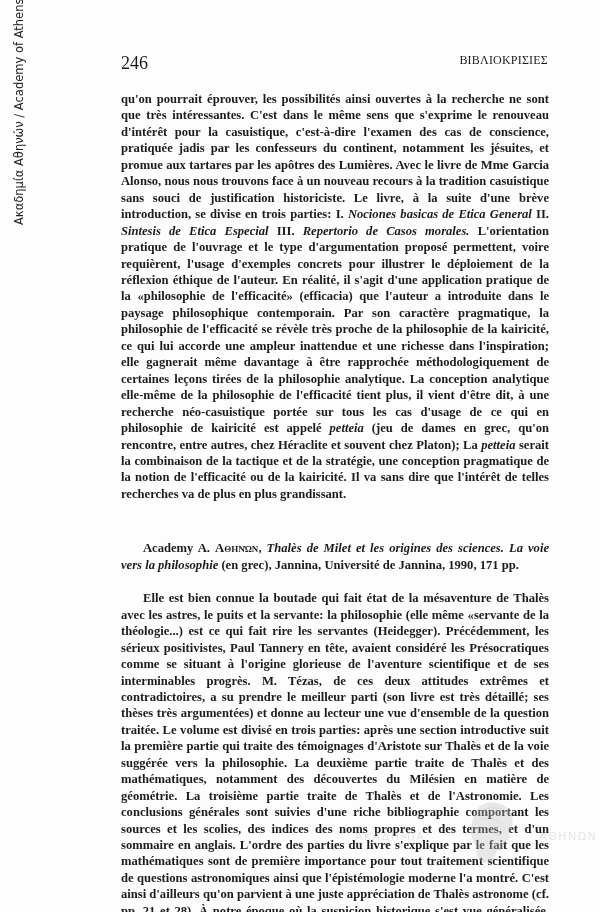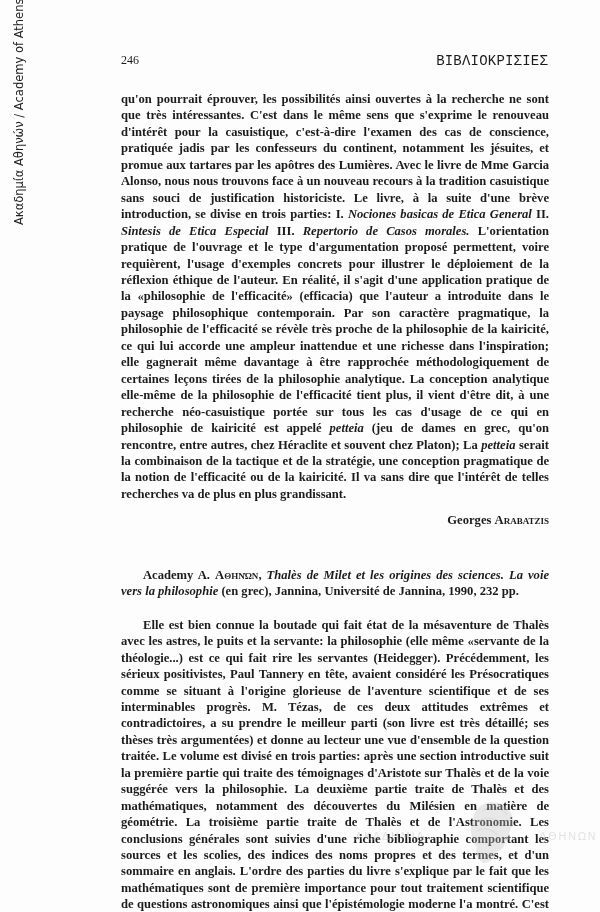--- a/index.html
+++ b/index.html
@@ -20,22 +20,22 @@
       font-size: 11.5px;
       color: #222;
       white-space: nowrap;
     }
     .running-head {
       position: absolute;
       left: 121px; right: 52px; top: 53px;
       display: flex; justify-content: space-between;
       font-size: 12.5px;
     }
-    .page-number { font-size: 12px; }
-    .section-title { font-size: 14px; letter-spacing: 0.2px; font-family: Liberation Mono, monospace; }
+    .page-number { font-size: 18px; }
+    .section-title { font-size: 12px; letter-spacing: 0.2px; }
     .body {
       position: absolute;
       left: 121px; top: 91px;
       width: 428px;
       font-size: 12.6px;
       line-height: 16.45px;
       text-align: justify;
     }
     .body p { margin: 0; font-weight: bold; }
     .indent { text-indent: 22px; }
@@ -70,23 +70,22 @@
 <div class="side-watermark">Ακαδημία Αθηνών / Academy of Athens</div>
 
 <div class="running-head">
   <span class="page-number">246</span>
   <span class="section-title">ΒΙΒΛΙΟΚΡΙΣΙΕΣ</span>
 </div>
 
 <div class="body">
   <p><span>qu'on pourrait éprouver, les possibilités ainsi ouvertes à la recherche ne sont que très intéressantes. C'est dans le même sens que s'exprime le renouveau d'intérêt pour la casuistique, c'est-à-dire l'examen des cas de conscience, pratiquée jadis par les confesseurs du continent, notamment les jésuites, et promue aux tartares par les apôtres des Lumières. Avec le livre de Mme Garcia Alonso, nous nous trouvons face à un nouveau recours à la tradition casuistique sans souci de justification historiciste. Le livre, à la suite d'une brève introduction, se divise en trois parties: I. </span><i>Nociones basicas de Etica General</i><span> II. </span><i>Sintesis de Etica Especial</i><span> III. </span><i>Repertorio de Casos morales.</i><span> L'orientation pratique de l'ouvrage et le type d'argumentation proposé permettent, voire requièrent, l'usage d'exemples concrets pour illustrer le déploiement de la réflexion éthique de l'auteur. En réalité, il s'agit d'une application pratique de la «philosophie de l'efficacité» (efficacia) que l'auteur a introduite dans le paysage philosophique contemporain. Par son caractère pragmatique, la philosophie de l'efficacité se révèle très proche de la philosophie de la kairicité, ce qui lui accorde une ampleur inattendue et une richesse dans l'inspiration; elle gagnerait même davantage à être rapprochée méthodologiquement de certaines leçons tirées de la philosophie analytique. La conception analytique elle-même de la philosophie de l'efficacité tient plus, il vient d'être dit, à une recherche néo-casuistique portée sur tous les cas d'usage de ce qui en philosophie de kairicité est appelé </span><i>petteia</i><span> (jeu de dames en grec, qu'on rencontre, entre autres, chez Héraclite et souvent chez Platon); La </span><i>petteia</i><span> serait la combinaison de la tactique et de la stratégie, une conception pragmatique de la notion de l'efficacité ou de la kairicité. Il va sans dire que l'intérêt de telles recherches va de plus en plus grandissant.</span></p>
 
-  <p class="signature"><span>Georges </span><span class="sc">Arabatzis</span></p>
 
-  <p class="review-head"><span>Academy A. </span><span class="sc">Αθηνών</span><span>, </span><i>Thalès de Milet et les origines des sciences. La voie vers la philosophie</i><span> (en grec), Jannina, Université de Jannina, 1990, 232 pp.</span></p>
+  <p class="review-head"><span>Academy A. </span><span class="sc">Αθηνών</span><span>, </span><i>Thalès de Milet et les origines des sciences. La voie vers la philosophie</i><span> (en grec), Jannina, Université de Jannina, 1990, 171 pp.</span></p>
 
   <p class="indent gap">Elle est bien connue la boutade qui fait état de la mésaventure de Thalès avec les astres, le puits et la servante: la philosophie (elle même «servante de la théologie...) est ce qui fait rire les servantes (Heidegger). Précédemment, les sérieux positivistes, Paul Tannery en tête, avaient considéré les Présocratiques comme se situant à l'origine glorieuse de l'aventure scientifique et de ses interminables progrès. M. Tézas, de ces deux attitudes extrêmes et contradictoires, a su prendre le meilleur parti (son livre est très détaillé; ses thèses très argumentées) et donne au lecteur une vue d'ensemble de la question traitée. Le volume est divisé en trois parties: après une section introductive suit la première partie qui traite des témoignages d'Aristote sur Thalès et de la voie suggérée vers la philosophie. La deuxième partie traite de Thalès et des mathématiques, notamment des découvertes du Milésien en matière de géométrie. La troisième partie traite de Thalès et de l'Astronomie. Les conclusions générales sont suivies d'une riche bibliographie comportant les sources et les scolies, des indices des noms propres et des termes, et d'un sommaire en anglais. L'ordre des parties du livre s'explique par le fait que les mathématiques sont de première importance pour tout traitement scientifique de questions astronomiques ainsi que l'épistémologie moderne l'a montré. C'est ainsi d'ailleurs qu'on parvient à une juste appréciation de Thalès astronome (cf. pp. 21 et 28). À notre époque où la suspicion historique s'est vue généralisée, toute question relative aux origines est précisément envisagée comme suspecte. Pour sortir de l'impasse, l'auteur opte pour l'honnêteté intellectuelle: le respect des sources, la rigueur, la prudence dans la formulation d'hypothèses plus qu'elles ne soulignent la science de Thalès, répondent surtout aux exigences de la science tout court.</p>
 
 </div>
 
 <div class="watermark-bottom">
   <span class="wm-left">ΑΚΑΔΗΜΙΑ</span>
   <svg class="wm-head" viewBox="0 0 52 66">
     <path d="M14 8 C22 0 40 2 46 14 C50 22 46 30 44 34 C46 38 44 42 40 42 C40 48 36 52 32 52 C30 58 26 64 18 64 C12 60 10 54 12 48 C6 42 4 30 8 20 C9 14 11 11 14 8 Z" fill="#c4c4c4"></path>
     <path d="M18 12 C26 6 38 8 42 16" stroke="#a8a8a8" stroke-width="2" fill="none"></path>

